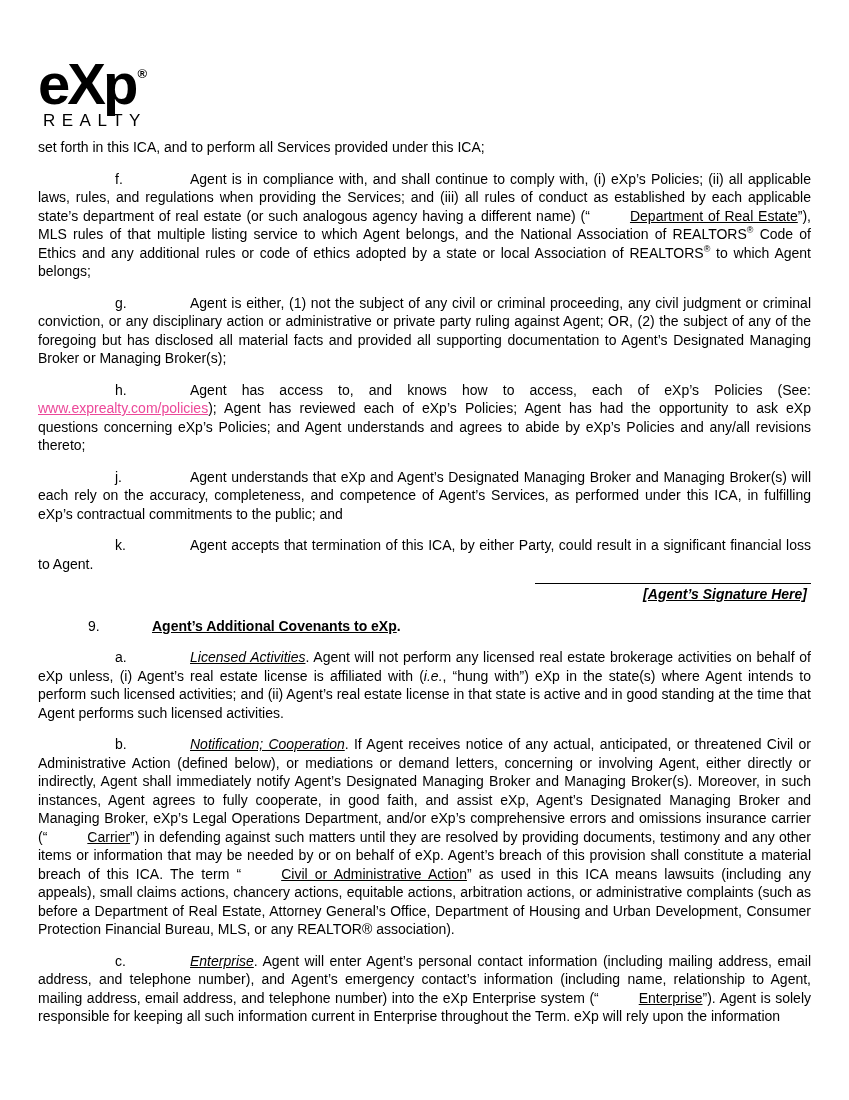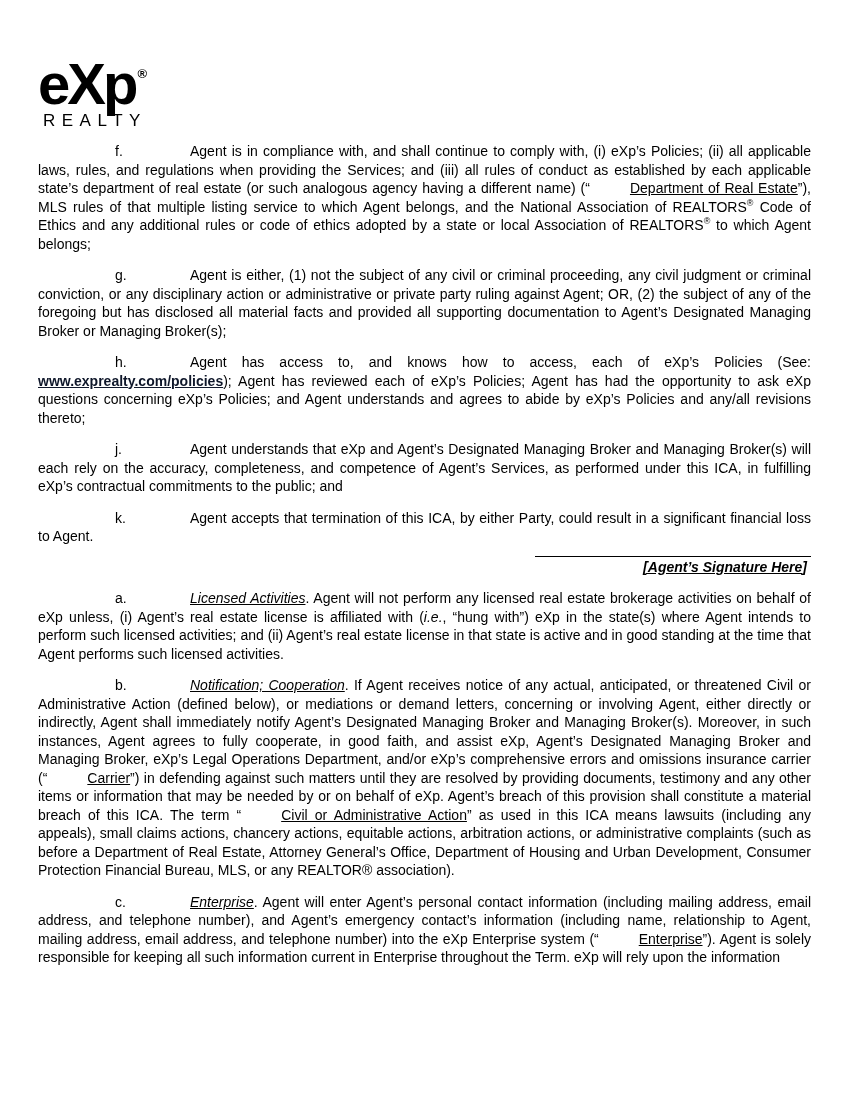--- a/index.html
+++ b/index.html
@@ -41,21 +41,21 @@
   .intro { margin-top: 9px; }
   .plabel { display: inline-block; margin-left: 77px; width: 75px; }
   .slabel { display: inline-block; margin-left: 50px; width: 64px; }
   
   .u  { text-decoration: underline; padding-left: 40px; }
   .b  { font-weight: bold; }
   .bu { font-weight: bold; text-decoration: underline; }
   .i  { font-style: italic; }
   .iu { font-style: italic; text-decoration: underline; }
   .sup { font-size: 9px; vertical-align: super; line-height: 0; }
-  .link { color: #0f172a; text-decoration: underline; cursor: pointer; font-weight: bold; }
+  .link { color: #ec4899; text-decoration: underline; cursor: pointer; }
   
   .sig-block { width: 276px; margin-left: auto; margin-top: 10px; }
   .sig-line { border-top: 1.5px solid #000; height: 0; }
   .sig-label {
     text-align: right;
     font-weight: bold;
     font-style: italic;
     font-size: 14px;
     line-height: 18.5px;
     padding-top: 1px;
@@ -80,37 +80,39 @@
 </head>
 <body>
 
 <div class="page">
 
   <div class="logo">
     <div class="logo-brand"><span>eXp</span><span class="logo-reg">®</span></div>
     <div class="logo-sub">REALTY</div>
   </div>
 
+  <p class="para intro">set forth in this ICA, and to perform all Services provided under this ICA;</p>
 
   <p class="para"><span class="plabel">f.</span><span><span>Agent is in compliance with, and shall continue to comply with, (i) eXp’s Policies; (ii) all applicable laws, rules, and regulations when providing the Services; and (iii) all rules of conduct as established by each applicable state’s department of real estate (or such analogous agency having a different name) (“</span><span class="u">Department of Real Estate</span><span>”), MLS rules of that multiple listing service to which Agent belongs, and the National Association of REALTORS</span><span class="sup">®</span><span> Code of Ethics and any additional rules or code of ethics adopted by a state or local Association of REALTORS</span><span class="sup">®</span><span> to which Agent belongs;</span></span></p>
 
   <p class="para"><span class="plabel">g.</span><span><span>Agent is either, (1) not the subject of any civil or criminal proceeding, any civil judgment or criminal conviction, or any disciplinary action or administrative or private party ruling against Agent; OR, (2) the subject of any of the foregoing but has disclosed all material facts and provided all supporting documentation to Agent’s Designated Managing Broker or Managing Broker(s);</span></span></p>
 
   <p class="para"><span class="plabel">h.</span><span><span>Agent has access to, and knows how to access, each of eXp’s Policies (See: </span><span class="link">www.exprealty.com/policies</span><span>); Agent has reviewed each of eXp’s Policies; Agent has had the opportunity to ask eXp questions concerning eXp’s Policies; and Agent understands and agrees to abide by eXp’s Policies and any/all revisions thereto;</span></span></p>
 
 
   <p class="para"><span class="plabel">j.</span><span><span>Agent understands that eXp and Agent’s Designated Managing Broker and Managing Broker(s) will each rely on the accuracy, completeness, and competence of Agent’s Services, as performed under this ICA, in fulfilling eXp’s contractual commitments to the public; and</span></span></p>
 
   <p class="para"><span class="plabel">k.</span><span><span>Agent accepts that termination of this ICA, by either Party, could result in a significant financial loss to Agent.</span></span></p>
 
   <div class="sig-block">
     <div class="sig-line"></div>
     <div class="sig-label">[Agent’s Signature Here]</div>
   </div>
 
+  <p class="para"><span class="slabel">9.</span><span><span class="bu">Agent’s Additional Covenants to eXp</span><span class="b">.</span></span></p>
 
   <p class="para"><span class="plabel">a.</span><span><span class="iu">Licensed Activities</span><span>.  Agent will not perform any licensed real estate brokerage activities on behalf of eXp unless, (i) Agent’s real estate license is affiliated with (</span><span class="i">i.e.</span><span>, “hung with”) eXp in the state(s) where Agent intends to perform such licensed activities; and (ii) Agent’s real estate license in that state is active and in good standing at the time that Agent performs such licensed activities.</span></span></p>
 
   <p class="para"><span class="plabel">b.</span><span><span class="iu">Notification; Cooperation</span><span>.  If Agent receives notice of any actual, anticipated, or threatened Civil or Administrative Action (defined below), or mediations or demand letters, concerning or involving Agent, either directly or indirectly, Agent shall immediately notify Agent’s Designated Managing Broker and Managing Broker(s).  Moreover, in such instances, Agent agrees to fully cooperate, in good faith, and assist eXp, Agent’s Designated Managing Broker and Managing Broker, eXp’s Legal Operations Department, and/or eXp’s comprehensive errors and omissions insurance carrier (“</span><span class="u">Carrier</span><span>”) in defending against such matters until they are resolved by providing documents, testimony and any other items or information that may be needed by or on behalf of eXp.  Agent’s breach of this provision shall constitute a material breach of this ICA.  The term “</span><span class="u">Civil or Administrative Action</span><span>” as used in this ICA means lawsuits (including any appeals), small claims actions, chancery actions, equitable actions, arbitration actions, or administrative complaints (such as before a Department of Real Estate, Attorney General’s Office, Department of Housing and Urban Development, Consumer Protection Financial Bureau, MLS, or any REALTOR® association).</span></span></p>
 
   <p class="para"><span class="plabel">c.</span><span><span class="iu">Enterprise</span><span>.  Agent will enter Agent’s personal contact information (including mailing address, email address, and telephone number), and Agent’s emergency contact’s information (including name, relationship to Agent, mailing address, email address, and telephone number) into the eXp Enterprise system (“</span><span class="u">Enterprise</span><span>”).  Agent is solely responsible for keeping all such information current in Enterprise throughout the Term.  eXp will rely upon the information</span></span></p>
 
   <div class="footer">
     <span class="f-left">eXp Realty (USA) Independent Contractor Financial</span>
     <span class="f-center">Page 5 of 12</span>

